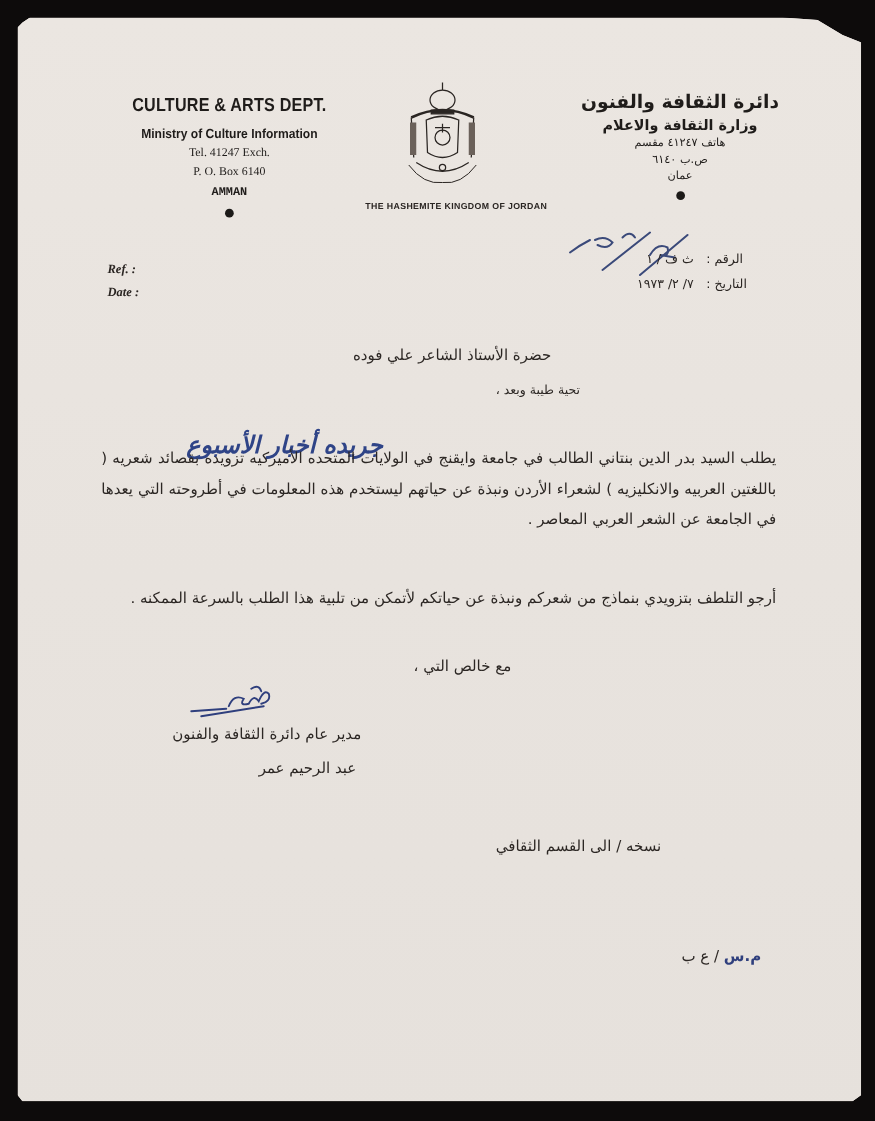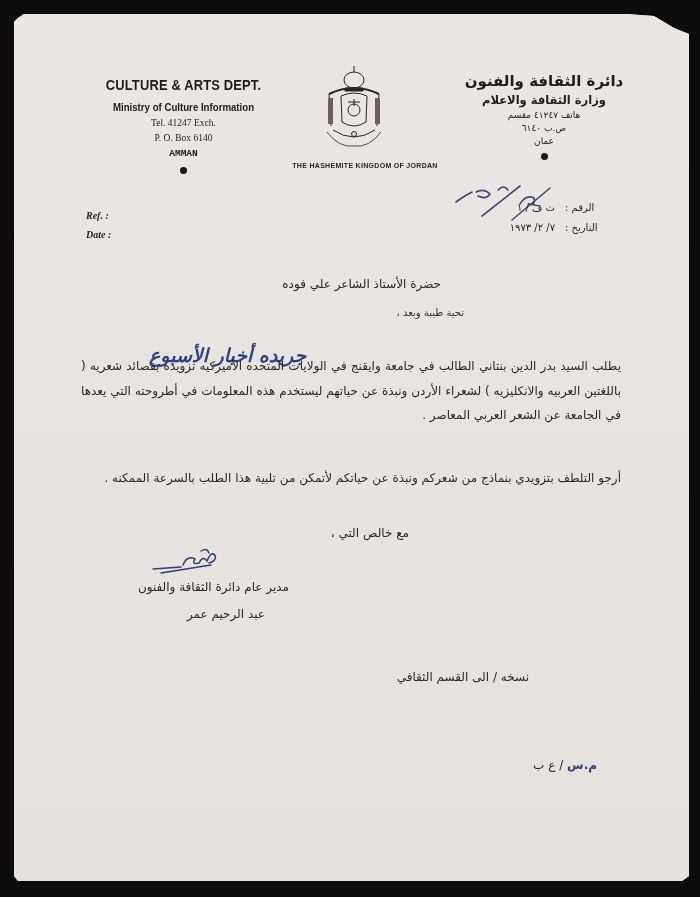--- a/index.html
+++ b/index.html
@@ -146,23 +146,23 @@
       width: 540px;
       line-height: 24.5px;
       text-align: justify;
       text-align-last: right;
     }
     .p1 { top: 340px; }
     .p2 { top: 452px; }
     .closing { right: 280px; top: 512px; }
     .signature { left: 137px; top: 533px; width: 70px; height: 28px; }
     .sig-title { right: 400px; top: 566px; }
-    .sig-name { right: 424px; top: 593px; }
+    .sig-name { right: 404px; top: 593px; }
     .copy-note { right: 160px; top: 656px; }
-    .initials { right: 92px; top: 744px; font-size: 12px; }
+    .initials { right: 80px; top: 744px; font-size: 12px; }
     .initials .pen { color: #2f3f7d; font-weight: bold; }
   </style>
 </head>
 <body>
 
 <div class="paper">
 
   <div class="abs en-head">
     <div class="en-title">CULTURE &amp; ARTS DEPT.</div>
     <div class="en-sub">Ministry of Culture Information</div>

